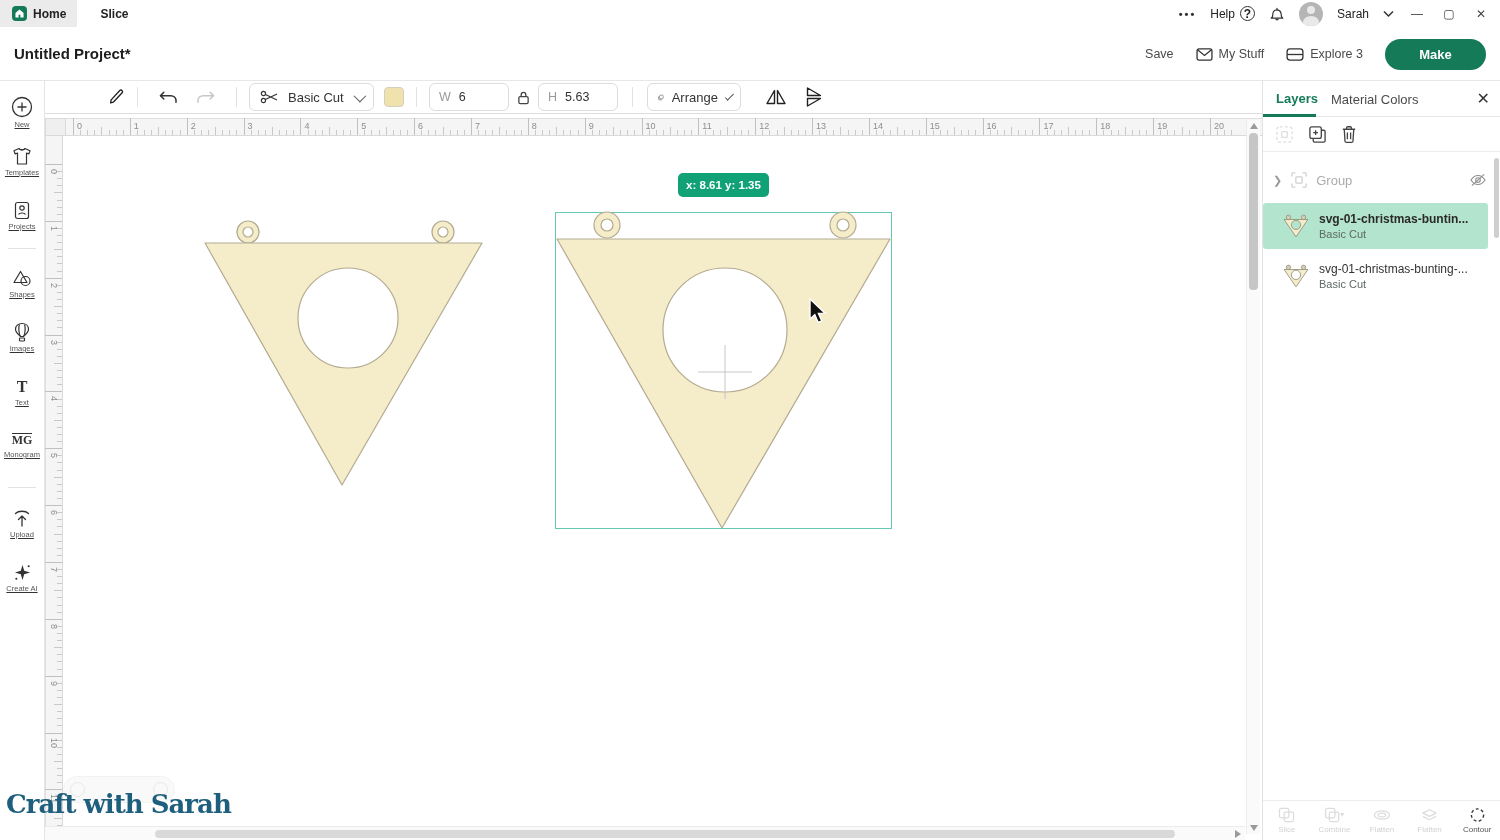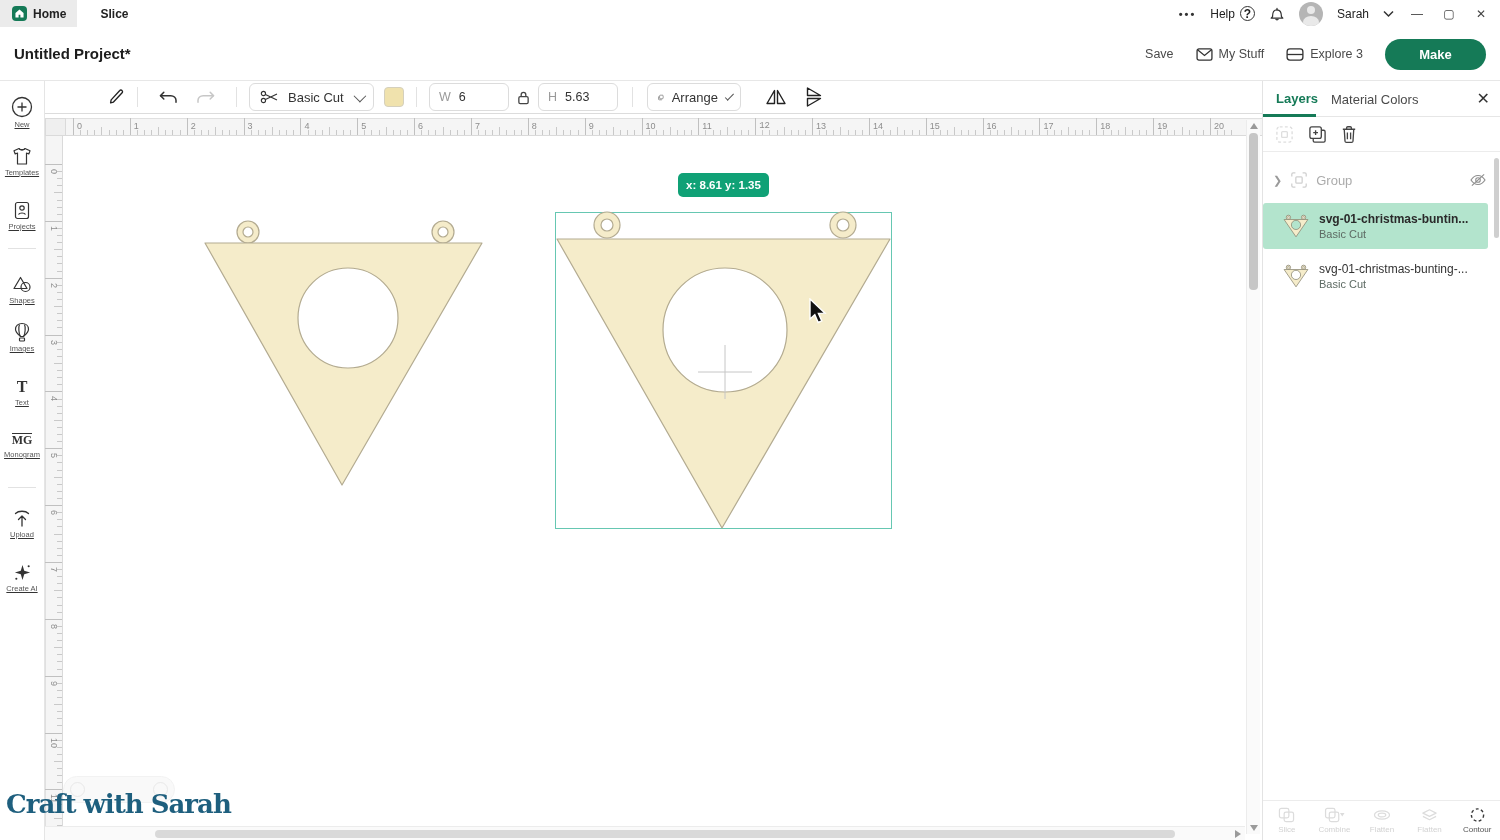--- a/index.html
+++ b/index.html
@@ -265,21 +265,21 @@
   </div>
   <div class="side-item" style="top:120px;">
     <svg width="16" height="19" viewBox="0 0 16 19" fill="none" stroke="#333" stroke-width="1.2">
         <rect x="1.5" y="1.5" width="13" height="16" rx="2"></rect>
         <circle cx="8" cy="7" r="2.2"></circle>
         <path d="M4.5 13.5 C5.5 11.5 10.5 11.5 11.5 13.5"></path>
       </svg>
     <span class="slabel">Projects</span>
   </div>
   <div class="side-div" style="top:167px;"></div>
-  <div class="side-item" style="top:194px;text-align:center;">
+  <div class="side-item" style="top:188px;text-align:center;">
     <svg width="20" height="19" viewBox="0 0 20 19" fill="none" stroke="#333" stroke-width="1.2" stroke-linejoin="round">
         <path d="M2 13.5 L8.5 2.5 L15 13.5 Z"></path>
         <circle cx="13.5" cy="12" r="4.5"></circle>
       </svg>
     <span class="slabel">Shapes</span>
   </div>
   <div class="side-item" style="top:241px;">
     <svg width="16" height="20" viewBox="0 0 16 20" fill="none" stroke="#333" stroke-width="1.2">
         <path d="M8 1.5 C12 1.5 14.5 4 14.5 7.2 C14.5 10.5 11 13 9.5 14.5 H6.5 C5 13 1.5 10.5 1.5 7.2 C1.5 4 4 1.5 8 1.5 Z"></path>
         <path d="M5.5 2.5 C4.5 4.5 4.5 12 6.5 14.5 M10.5 2.5 C11.5 4.5 11.5 12 9.5 14.5"></path>
@@ -484,21 +484,21 @@
       <span class="rlab" style="left: 145.7px;">2</span>
       <span class="rlab" style="left: 202.55px;">3</span>
       <span class="rlab" style="left: 259.4px;">4</span>
       <span class="rlab" style="left: 316.25px;">5</span>
       <span class="rlab" style="left: 373.1px;">6</span>
       <span class="rlab" style="left: 429.95px;">7</span>
       <span class="rlab" style="left: 486.8px;">8</span>
       <span class="rlab" style="left: 543.65px;">9</span>
       <span class="rlab" style="left: 600.5px;">10</span>
       <span class="rlab" style="left: 657.35px;">11</span>
-      <span class="rlab" style="left: 714.2px; font-family: Liberation Mono, monospace;">12</span>
+      <span class="rlab" style="left: 714.2px;">12</span>
       <span class="rlab" style="left: 771.05px;">13</span>
       <span class="rlab" style="left: 827.9px;">14</span>
       <span class="rlab" style="left: 884.75px;">15</span>
       <span class="rlab" style="left: 941.6px;">16</span>
       <span class="rlab" style="left: 998.45px;">17</span>
       <span class="rlab" style="left: 1055.3px;">18</span>
       <span class="rlab" style="left: 1112.15px;">19</span>
       <span class="rlab" style="left: 1169px;">20</span>
     </div>
   <div id="vruler">

